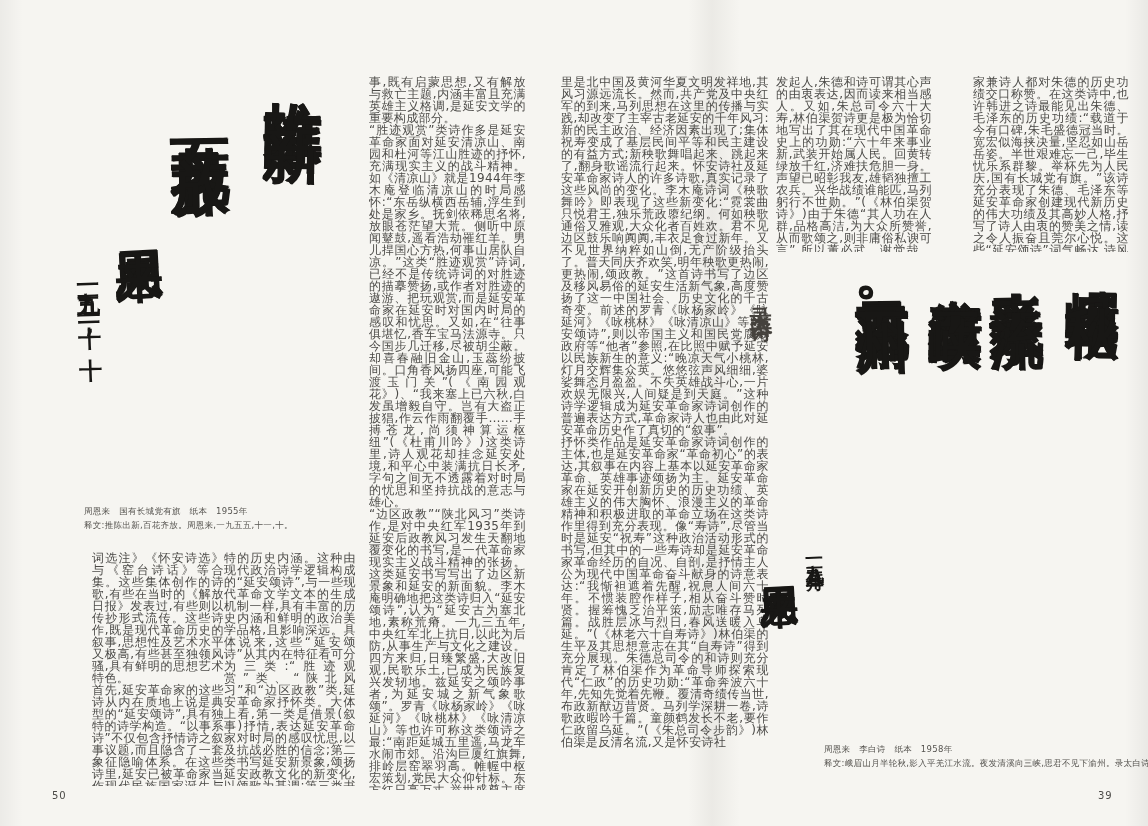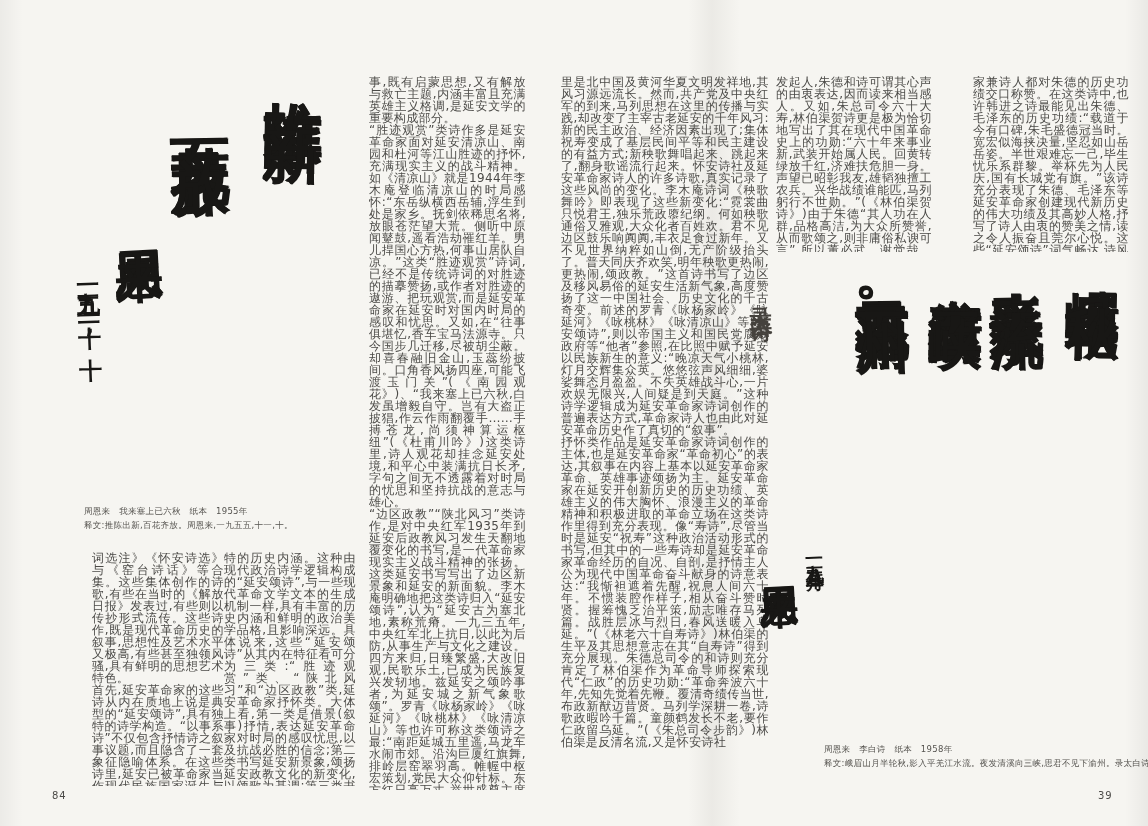--- a/index.html
+++ b/index.html
@@ -69,36 +69,36 @@
 <div class="spread">
 
   <div>
     <div class="vert brush-big" style="left:262px;top:54px;height:330px;transform:rotate(1deg);">推陈出新</div>
     <div class="vert brush-big" style="left:172px;top:92px;height:340px;transform:rotate(-1deg);">百花齐放</div>
     <div class="vert brush-sig" style="left:118px;top:212px;height:230px;transform:rotate(-3deg);">周恩来</div>
     <div class="vert brush-date" style="left:78px;top:272px;height:200px;transform:rotate(-2deg);">一九五五,十一,十</div>
   </div>
 
   <div class="caption" style="left:84px;top:504px;width:300px;">
-    <span class="cap-t">周恩来　我来塞上已六秋　纸本　1955年</span>
+    <span class="cap-t">周恩来　国有长城党有旗　纸本　1955年</span>
     <span class="cap-n">释文:推陈出新,百花齐放。周恩来,一九五五,十一,十。</span>
   </div>
 
   <div class="bodycol" style="left:92px;top:552px;width:132px;height:234px;">词选注》《怀安诗选》与《窑台诗话》等合集。这些集体创作的诗歌,有些在当时的《解放日报》发表过,有些则以传抄形式流传。这些诗作,既是现代革命历史的叙事,思想性及艺术水平又极高,有些甚至独领风骚,具有鲜明的思想艺术特色。
 首先,延安革命家的这些诗从内在质地上说是典型的“延安颂诗”,具有独特的诗学构造。“以事系诗”不仅包含抒情诗之叙事议题,而且隐含了一套象征隐喻体系。在这些诗里,延安已被革命家当作现代民族国家诞生与发展的象征,延安宝塔也成了亚于宇宙“北斗星”,并与殖民主义、日本侵略者、帝国主义和东南兴盛等地的“他者”对比参照,被赋予了强烈的意识形态特色和独</div>
   <div class="bodycol" style="left:224px;top:552px;width:132px;height:234px;">特的历史内涵。这种由现代政治诗学逻辑构成的“延安颂诗”,与一些现代革命文学文本的生成机制一样,具有丰富的历史内涵和鲜明的政治美学品格,且影响深远。具体说来,这些“延安颂诗”从其内在特征看可分为三类:“胜迹观赏”类、“陕北风习”和“边区政教”类,延安革命家抒怀类。大体上看,第一类是借景(叙事)抒情,表达延安革命家对时局的感叹忧思,以及抗战必胜的信念;第二类书写延安新景象,颂扬延安政教文化的新变化,以颂歌为基调;第三类书写延安领袖的伟大人格和革命精神,颂扬延安革命家开创新历史的伟大功绩,慷慨悲壮,鼓舞人心。因此,由这种诗学逻辑构成的“延安颂诗”,从叙事角度说,本身就是现代革命历史的叙</div>
 
   <div class="bodycol" style="left:369px;top:76px;width:157px;height:714px;">事,既有启蒙思想,又有解放与救亡主题,内涵丰富且充满英雄主义格调,是延安文学的重要构成部分。
 “胜迹观赏”类诗作多是延安革命家面对延安清凉山、南园和杜河等江山胜迹的抒怀,充满现实主义的战斗精神。如《清凉山》就是1944年李木庵登临清凉山的时局感怀:“东岳纵横西岳辅,浮生到处是家乡。抚剑依稀思名将,放眼苍茫望大荒。侧听中原闻鼙鼓,遥看浩劫罹红羊。男儿捍国心方热,何事山居队自凉。”这类“胜迹观赏”诗词,已经不是传统诗词的对胜迹的描摹赞扬,或作者对胜迹的遨游、把玩观赏,而是延安革命家在延安时对国内时局的感叹和忧思。又如,在“往事俱堪忆,香车宝马法源寺。只今国步几迁移,尽被胡尘蔽。却喜春融旧金山,玉蕊纷披间。口角香风扬四座,可能飞渡玉门关”(《南园观花》)、“我来塞上已六秋,白发虽增毅自守。岂有大盗正披猖,作云作雨翻覆手……手搏苍龙,尚须神算运枢纽”(《杜甫川吟》)这类诗里,诗人观花却挂念延安处境,和平心中装满抗日长矛,字句之间无不透露着对时局的忧思和坚持抗战的意志与雄心。
 “边区政教”“陕北风习”类诗作,是对中央红军1935年到延安后政教风习发生天翻地覆变化的书写,是一代革命家现实主义战斗精神的张扬。这类延安书写写出了边区新景象和延安的新面貌。李木庵明确地把这类诗归入“延安颂诗”,认为“延安古为塞北地,素称荒瘠。一九三五年,中央红军北上抗日,以此为后防,从事生产与文化之建设。四方来归,日臻繁盛,大改旧观,民歌乐土,已成为民族复兴发轫地。兹延安之颂吟事者,为延安城之新气象歌颂”。罗青《咏杨家岭》《咏延河》《咏桃林》《咏清凉山》等也许可称这类颂诗之最:“南距延城五里遥,马龙车水闹市郊。沿沟巨厦红旗舞,排岭层窑翠羽高。帷幄中枢宏策划,党民大众仰针标。东方红日高万丈,举世盛尊主席毛。”(《咏杨家岭》)这类诗组,杨家岭红旗飘飘,景象万千,延河竟然胜过东南名胜秦淮河,观感何以如此大?原来这里“儿女工农谊”“一尘不染巨擘净土”,欣欣向荣。而对于延川、绥米诸地,边区新景象也使他们赞不绝口,写下了不少情韵兼胜、细腻动人、豪放峻拔、凛然正气的“延安颂诗”。
 众所知悉,延安古为塞上,在富庶的关中地区、东南形胜诸地映衬下显得相当贫瘠,这</div>
   <div class="bodycol" style="left:561px;top:76px;width:208px;height:714px;">里是北中国及黄河华夏文明发祥地,其风习源远流长。然而,共产党及中央红军的到来,马列思想在这里的传播与实践,却改变了主宰古老延安的千年风习:新的民主政治、经济因素出现了;集体祝寿变成了基层民间平等和民主建设的有益方式;新秧歌舞唱起来、跳起来了,翻身歌谣流行起来。怀安诗社及延安革命家诗人的许多诗歌,真实记录了这些风尚的变化。李木庵诗词《秧歌舞吟》即表现了这些新变化:“霓裳曲只悦君王,独乐荒政隳纪纲。何如秧歌通俗又雅观,大众化者百姓欢。君不见边区鼓乐响阗阗,丰衣足食过新年。又不见世界纳粹如山倒,无产阶级抬头了。普天同庆齐欢笑,明年秧歌更热闹,更热闹,颂政教。”这首诗书写了边区及移风易俗的延安生活新气象,高度赞扬了这一中国社会、历史文化的千古奇变。前述的罗青《咏杨家岭》《咏延河》《咏桃林》《咏清凉山》等“延安颂诗”,则以帝国主义和国民党腐败政府等“他者”参照,在比照中赋予延安以民族新生的意义:“晚凉天气小桃林,灯月交辉集众英。悠悠弦声风细细,婆娑舞态月盈盈。不失英雄战斗心,一片欢娱无限兴,人间疑是到天庭。”这种诗学逻辑成为延安革命家诗词创作的普遍表达方式,革命家诗人也由此对延安革命历史作了真切的“叙事”。
 抒怀类作品是延安革命家诗词创作的主体,也是延安革命家“革命初心”的表达,其叙事在内容上基本以延安革命家革命、英雄事迹颂扬为主。延安革命家在延安开创新历史的历史功绩、英雄主义的伟大胸怀、浪漫主义的革命精神和积极进取的革命立场在这类诗作里得到充分表现。像“寿诗”,尽管当时是延安“祝寿”这种政治活动形式的书写,但其中的一些寿诗却是延安革命家革命经历的自况、自剖,是抒情主人公为现代中国革命奋斗献身的诗意表达:“我惭袒遮着先醒,祝息人间六十年。不惯装腔作样子,相从奋斗赞时贤。握筹愧乏治平策,励志唯存马列篇。战胜层冰与烈日,春风送暖入乌延。”(《林老六十自寿诗》)林伯渠的生平及其思想意志在其“自寿诗”得到充分展现。朱德总司令的和诗则充分肯定了林伯渠作为革命导师探索现代“仁政”的历史功勋:“革命奔波六十年,先知先觉着先鞭。覆清奇绩传当世,布政新猷迈昔贤。马列学深耕一卷,诗歌政暇吟千篇。童颜鹤发长不老,要作仁政留乌延。”(《朱总司令步韵》)林伯渠是反清名流,又是怀安诗社</div>
 
-  <div class="pagenum" style="left:52px;top:790px;">84</div>
+  <div class="pagenum" style="left:52px;top:790px;">50</div>
 
   <div class="bodycol" style="left:776px;top:76px;width:156px;height:176px;">发起人,朱德和诗可谓其心声的由衷表达,因而读来相当感人。又如,朱总司令六十大寿,林伯渠贺诗更是极为恰切地写出了其在现代中国革命史上的功勋:“六十年来事业新,武装开始属人民。回黄转绿放千红,济难扶危胆一身。声望已昭彰我友,雄韬独擅工农兵。兴华战绩谁能匹,马列躬行不世勋。”(《林伯渠贺诗》)由于朱德“其人功在人群,品格高洁,为大众所赞誉,从而歌颂之,则非庸俗私谀可言”,所以董必武、谢觉哉、刘景范、颜玉、钱来苏、韩进、童陆生、刘道衡和李木庵等革命</div>
   <div class="bodycol" style="left:973px;top:76px;width:156px;height:176px;">家兼诗人都对朱德的历史功绩交口称赞。在这类诗中,也许韩进之诗最能见出朱德、毛泽东的历史功绩:“载道于今有口碑,朱毛盛德冠当时。宽宏似海挟决量,坚忍如山岳岳姿。半世艰难忘一己,毕生忧乐系群黎。举杯先为人民庆,国有长城党有旗。”该诗充分表现了朱德、毛泽东等延安革命家创建现代新历史的伟大功绩及其高妙人格,抒写了诗人由衷的赞美之情,读之令人振奋且莞尔心悦。这些“延安颂诗”词气畅达,诗风明朗,意气洋洋,总体上已经显示出解放区及延安文学新生、欢乐的</div>
 
   <div>
     <div class="vert brush-poem" style="left:1062px;top:246px;height:495px;transform:rotate(1deg);">峨嵋山月半轮秋,</div>
     <div class="vert brush-poem" style="left:992px;top:252px;height:495px;transform:rotate(-1deg);">影入平羌江水流;</div>
     <div class="vert brush-poem" style="left:925px;top:255px;height:495px;transform:rotate(1deg);">夜发清溪向三峡,</div>
     <div class="vert brush-poem" style="left:858px;top:258px;height:495px;transform:rotate(-1deg);">思君不见下渝州。</div>
     <div class="vert brush-attr" style="left:750px;top:290px;height:210px;transform:rotate(-2deg);">录太白诗</div>

